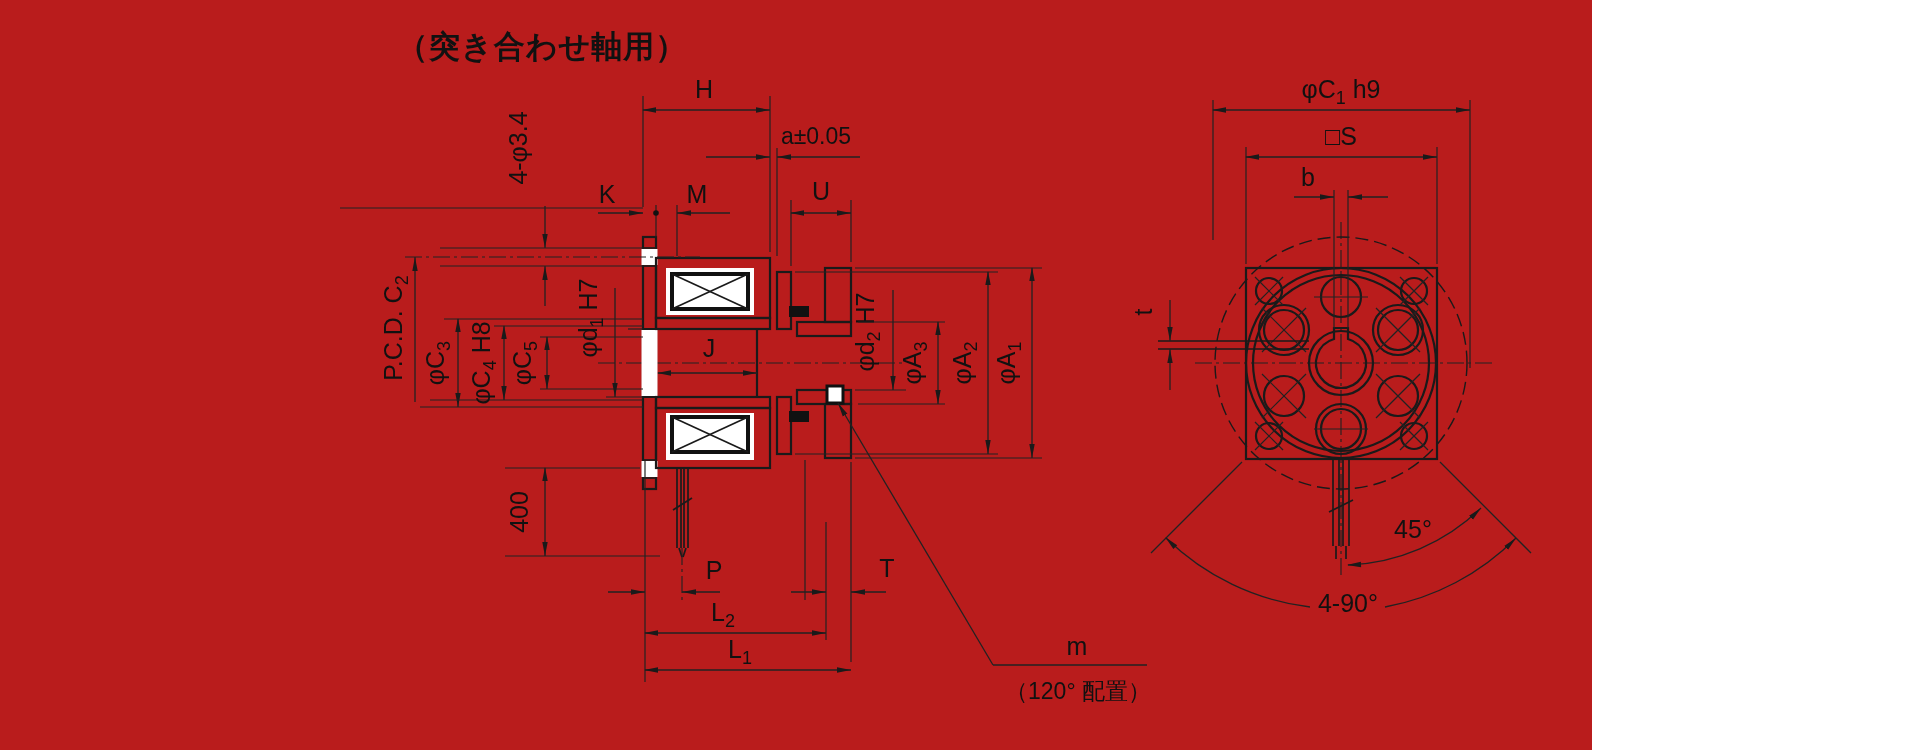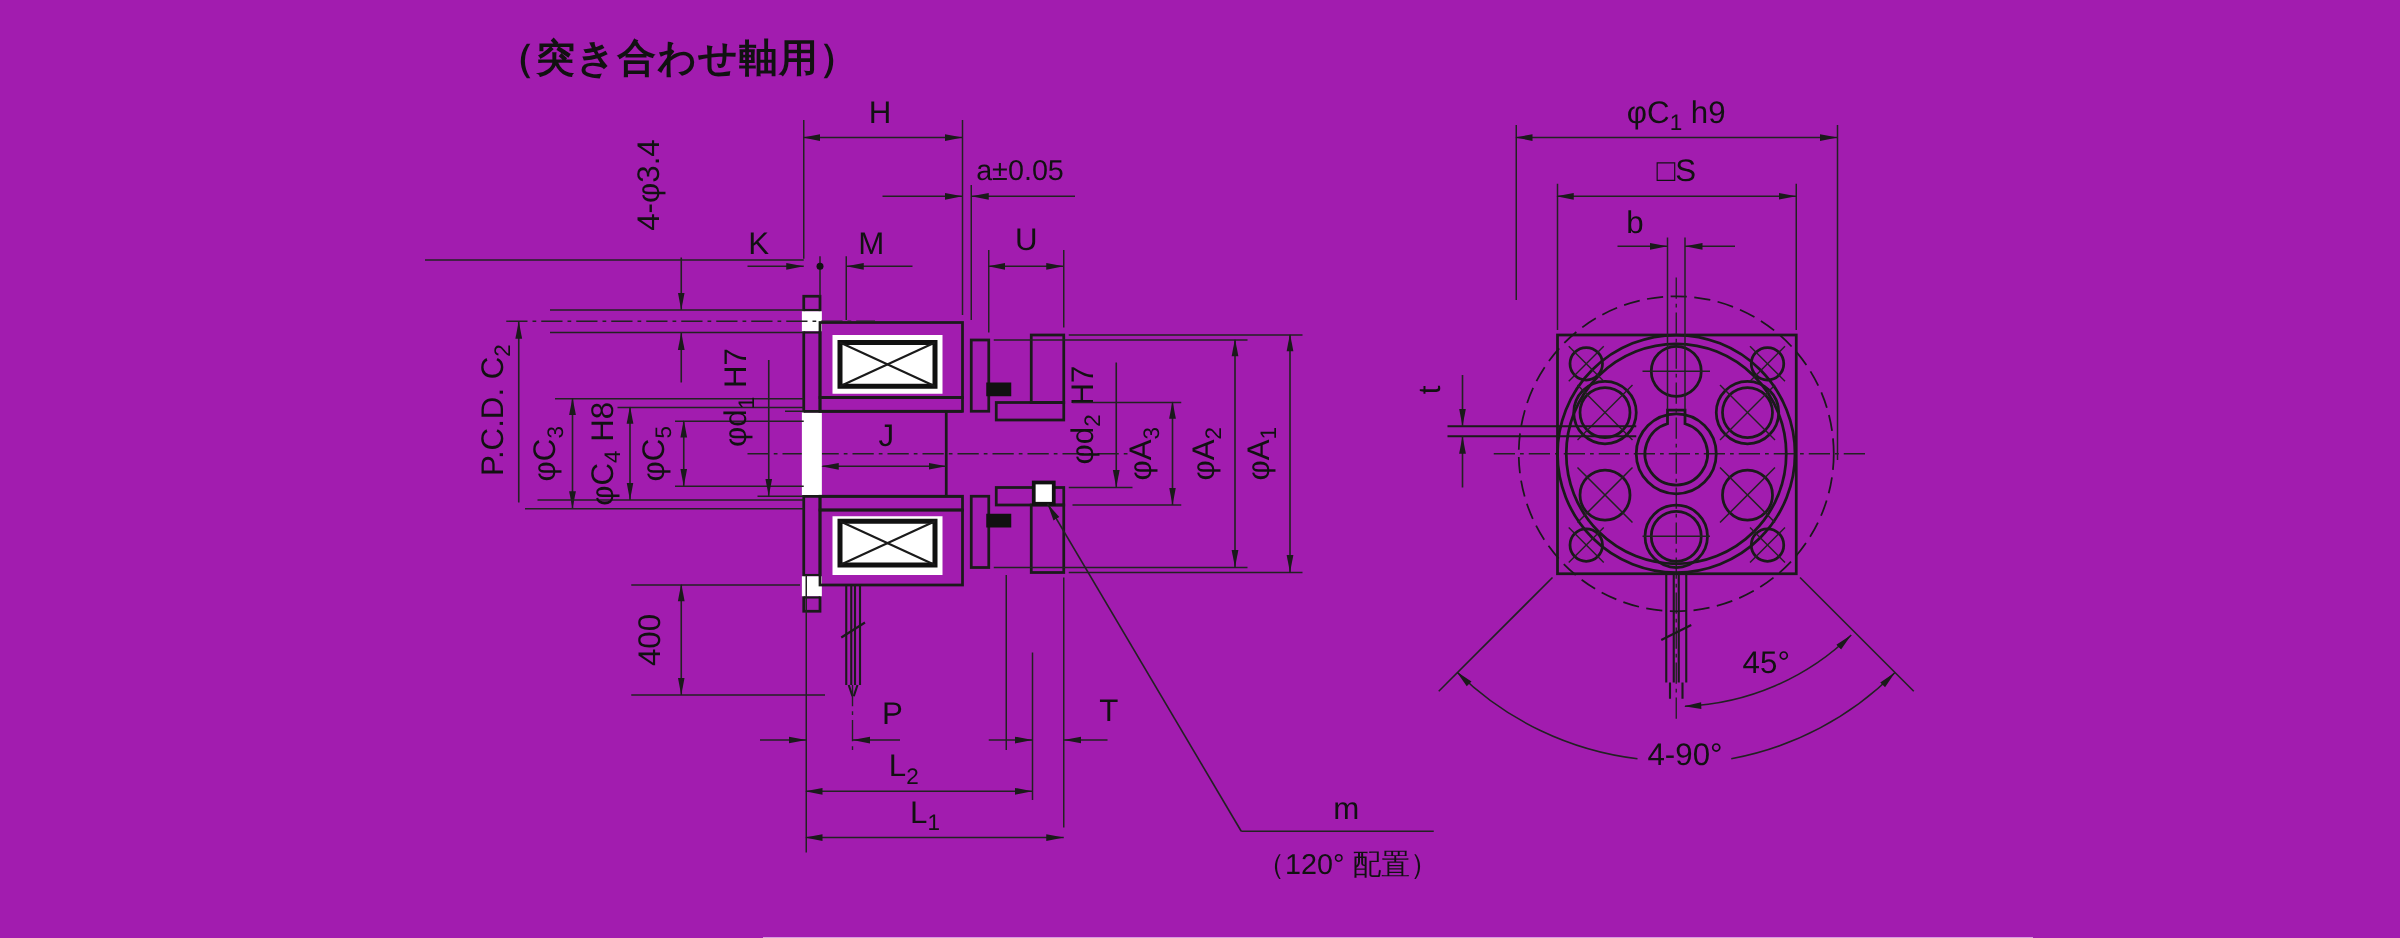--- a/index.html
+++ b/index.html
@@ -1,16 +1,16 @@
 <!DOCTYPE html>
 <html><head>
 <meta charset="utf-8">
 <style>
   html,body{margin:0;padding:0;background:#fff;}
-  .stage{width:1920px;height:750px;background:#a21caf;position:relative;overflow:hidden;}
+  .stage{width:1592px;height:750px;background:#b91c1c;position:relative;overflow:hidden;}
   svg{display:block;}
   svg text{font-family:"Liberation Sans","DejaVu Sans",sans-serif;fill:#111;}
   .lbl{font-size:25px;}
   .lbl-s{font-size:23px;}
   .sub{font-size:18px;}
   .title-text{font-size:31px;font-weight:bold;letter-spacing:1px;}
   .note{font-size:23px;}
   .geo{stroke:#1a1a1a;stroke-width:2.2;fill:none;}
   .geo-thick{stroke:#111;stroke-width:4;fill:#fff;}
   .thin{stroke:#222;stroke-width:1.2;fill:none;}

